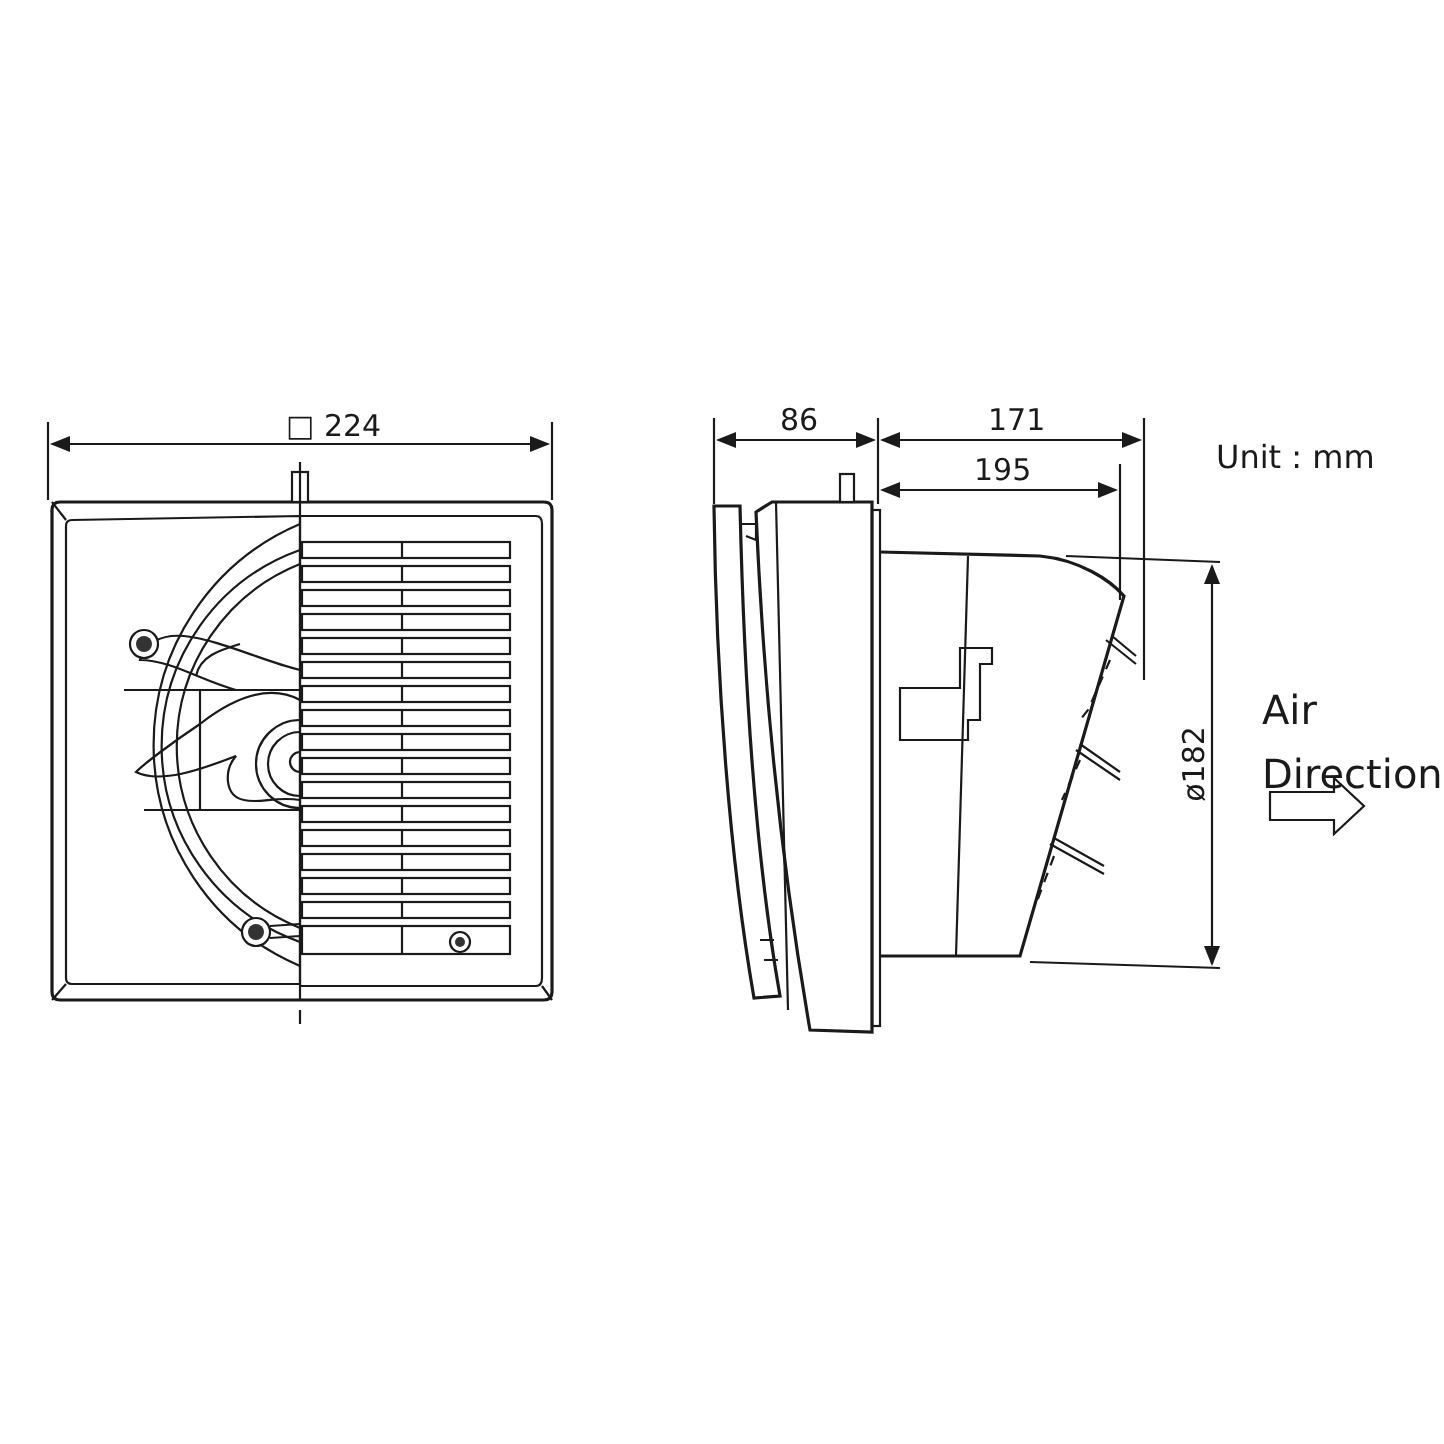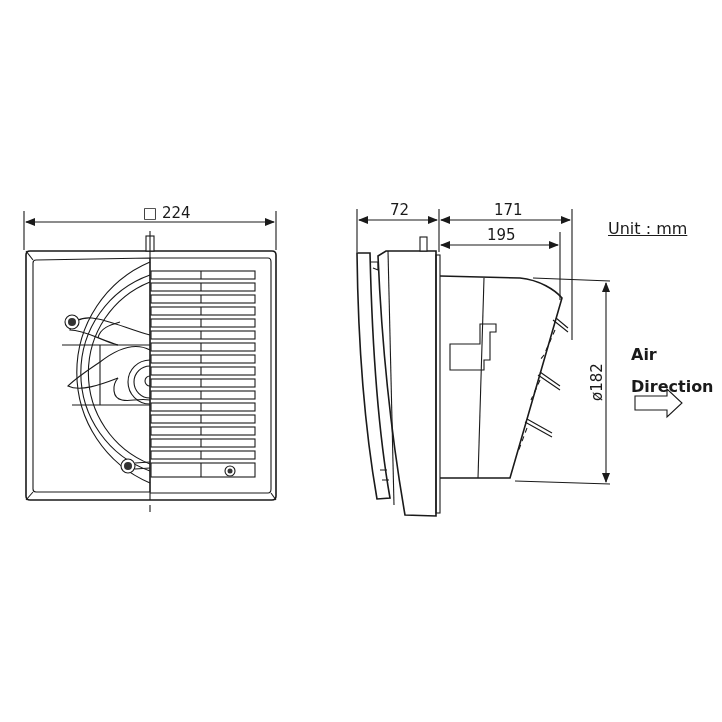--- a/index.html
+++ b/index.html
@@ -4,22 +4,22 @@
 <style>
   html, body { margin:0; padding:0; background:#ffffff; }
   body { width:722px; height:722px; overflow:hidden; position:relative; font-family:"DejaVu Sans", sans-serif; }
   svg { position:absolute; left:0; top:0; }
   .ln { stroke:#1a1a1a; fill:none; stroke-width:1.6; }
   .thin { stroke:#1a1a1a; fill:none; stroke-width:1.1; }
   .dash { stroke:#1a1a1a; fill:none; stroke-width:1.1; stroke-dasharray:5 4; }
   .fillw { fill:#ffffff; }
   .lbl { position:absolute; color:#1a1a1a; font-family:"DejaVu Sans", sans-serif; white-space:nowrap; }
   .dim { font-size:15px; }
-  .unit { font-size:16px;text-decoration:underline; }
-  .air { font-size:16px; line-height:22px;font-weight:bold; }
+  .unit { font-size:16px; }
+  .air { font-size:20px; line-height:22px; }
   .rot { transform: rotate(-90deg); transform-origin: center center; }
 </style>
 </head>
 <body>
 
 <svg width="722" height="722" viewBox="0 0 722 722" xmlns="http://www.w3.org/2000/svg">
   <defs>
     <marker id="arr" markerWidth="10" markerHeight="8" refX="9" refY="4" orient="auto" markerUnits="userSpaceOnUse">
       <path d="M0,0 L10,4 L0,8 Z" fill="#1a1a1a"></path>
     </marker>
@@ -153,19 +153,19 @@
 
     <line class="thin" x1="606" y1="283" x2="606" y2="482" marker-start="url(#arrs)" marker-end="url(#arr)"></line>
   </g>
 
   <g>
     <path class="thin fillw" d="M635,396 L667,396 L667,389 L682,403 L667,417 L667,410 L635,410 Z" stroke-width="1.6"></path>
   </g>
 </svg>
 
 <div class="lbl dim" style="left:143px; top:204px;">□ 224</div>
-<div class="lbl dim" style="left:390px; top:201px;">72</div>
+<div class="lbl dim" style="left:390px; top:201px;">86</div>
 <div class="lbl dim" style="left:494px; top:201px;">171</div>
 <div class="lbl dim" style="left:487px; top:226px;">195</div>
 <div class="lbl unit" style="left:608px; top:219px;">Unit : mm</div>
 <div class="lbl dim rot" style="left:572px; top:373px; width:50px; text-align:center;">ø182</div>
 <div class="lbl air" style="left:631px; top:344px;">Air</div>
 <div class="lbl air" style="left:631px; top:376px;">Direction</div>
 
 </body></html>

